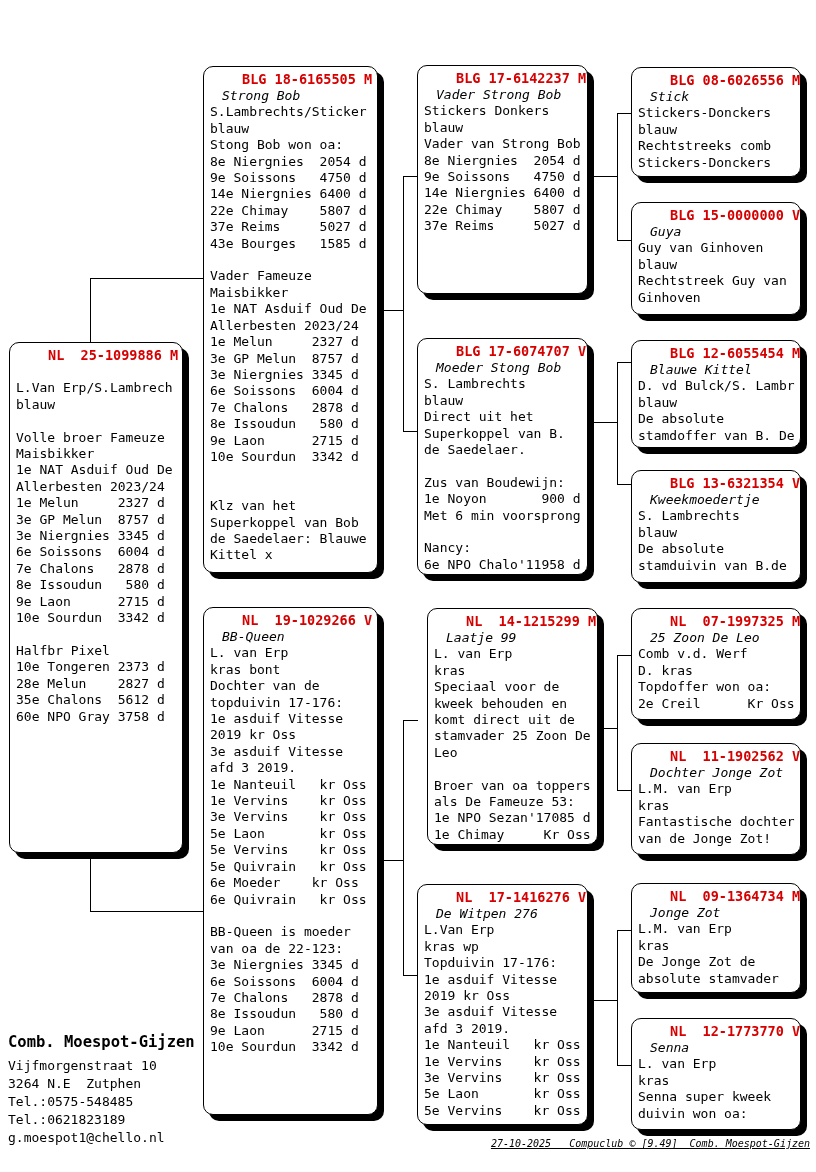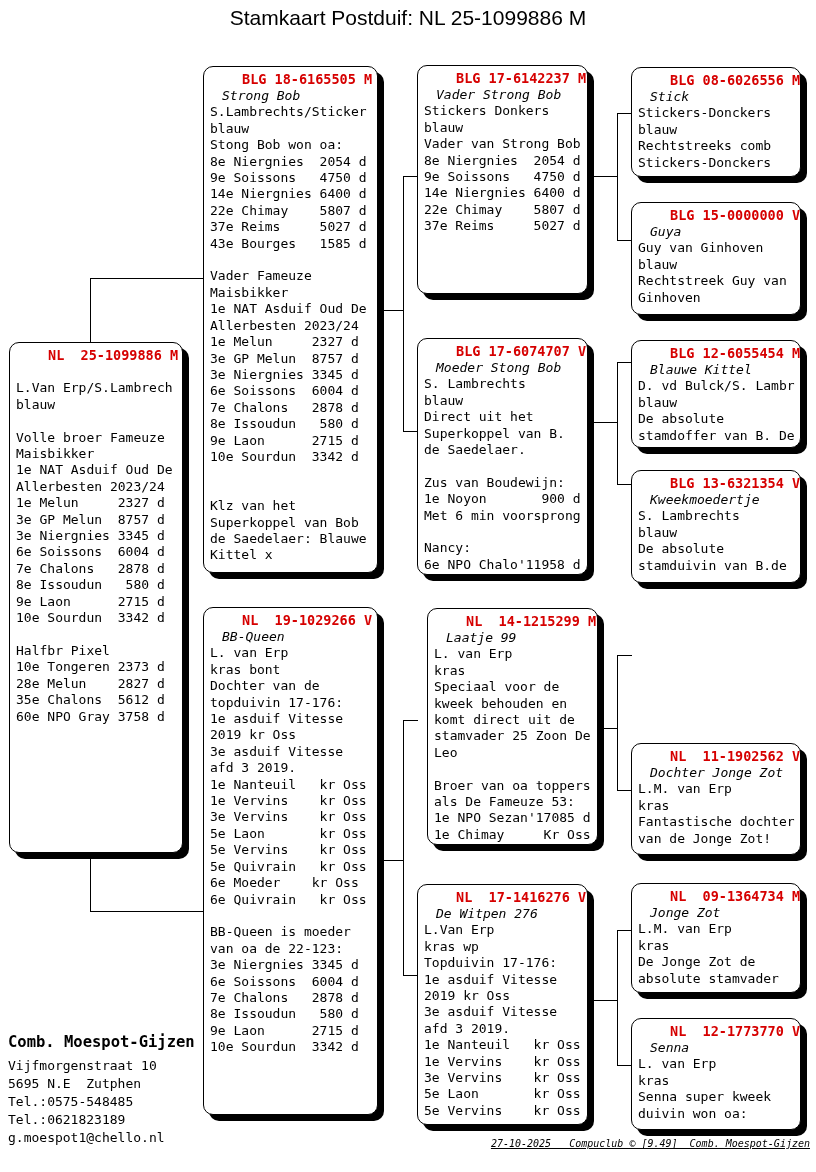--- a/index.html
+++ b/index.html
@@ -21,21 +21,20 @@
   .owner-lines{position:absolute;left:8px;top:1057px;}
   .owner-lines .ln{line-height:18px;}
   .footer{position:absolute;right:6px;top:1138px;
         font:italic 10px "DejaVu Sans Mono",monospace;white-space:pre;text-decoration:underline;}
 </style>
 </head>
 <body>
 
 <div class="page">
 
-  <div class="title">Stamkaart Postduif: NL  25-1099886 M</div>
 
   <div class="vl" style="left:90px;top:278px;height:64px;"></div>
   <div class="hl" style="left:90px;top:278px;width:114px;"></div>
   <div class="vl" style="left:90px;top:853px;height:59px;"></div>
   <div class="hl" style="left:90px;top:911px;width:114px;"></div>
 
   <div class="hl" style="left:379px;top:310px;width:25px;"></div>
   <div class="vl" style="left:403px;top:176px;height:256px;"></div>
   <div class="hl" style="left:403px;top:176px;width:15px;"></div>
   <div class="hl" style="left:403px;top:431px;width:15px;"></div>
@@ -236,20 +235,28 @@
       <div class="ln">stamdoffer van B. De</div>
     </div>
   <div class="box" style="left:631px;top:470px;width:170px;height:113px;">
       <div class="ring">BLG 13-6321354 V</div>
       <div class="ln ni">Kweekmoedertje</div>
       <div class="ln b">S. Lambrechts</div>
       <div class="ln">blauw</div>
       <div class="ln">De absolute</div>
       <div class="ln">stamduivin van B.de</div>
     </div>
+  <div class="box" style="left:631px;top:608px;width:170px;height:112px;">
+      <div class="ring">NL  07-1997325 M</div>
+      <div class="ln ni">25 Zoon De Leo</div>
+      <div class="ln b">Comb v.d. Werf</div>
+      <div class="ln">D. kras</div>
+      <div class="ln">Topdoffer won oa:</div>
+      <div class="ln">2e Creil      Kr Oss</div>
+    </div>
   <div class="box" style="left:631px;top:743px;width:170px;height:112px;">
       <div class="ring">NL  11-1902562 V</div>
       <div class="ln ni">Dochter Jonge Zot</div>
       <div class="ln b">L.M. van Erp</div>
       <div class="ln">kras</div>
       <div class="ln">Fantastische dochter</div>
       <div class="ln">van de Jonge Zot!</div>
     </div>
   <div class="box" style="left:631px;top:883px;width:170px;height:110px;">
       <div class="ring">NL  09-1364734 M</div>
@@ -264,21 +271,21 @@
       <div class="ln ni">Senna</div>
       <div class="ln b">L. van Erp</div>
       <div class="ln">kras</div>
       <div class="ln">Senna super kweek</div>
       <div class="ln">duivin won oa:</div>
     </div>
 
   <div class="owner-name">Comb. Moespot-Gijzen</div>
   <div class="owner-lines">
       <div class="ln">Vijfmorgenstraat 10</div>
-      <div class="ln">5695 N.E  Zutphen</div>
+      <div class="ln">3264 N.E  Zutphen</div>
       <div class="ln">Tel.:0575-548485</div>
       <div class="ln">Tel.:0621823189</div>
       <div class="ln">g.moespot1@chello.nl</div>
     </div>
 
   <div class="footer">27-10-2025   Compuclub © [9.49]  Comb. Moespot-Gijzen</div>
 
 </div>
 
 </body></html>

